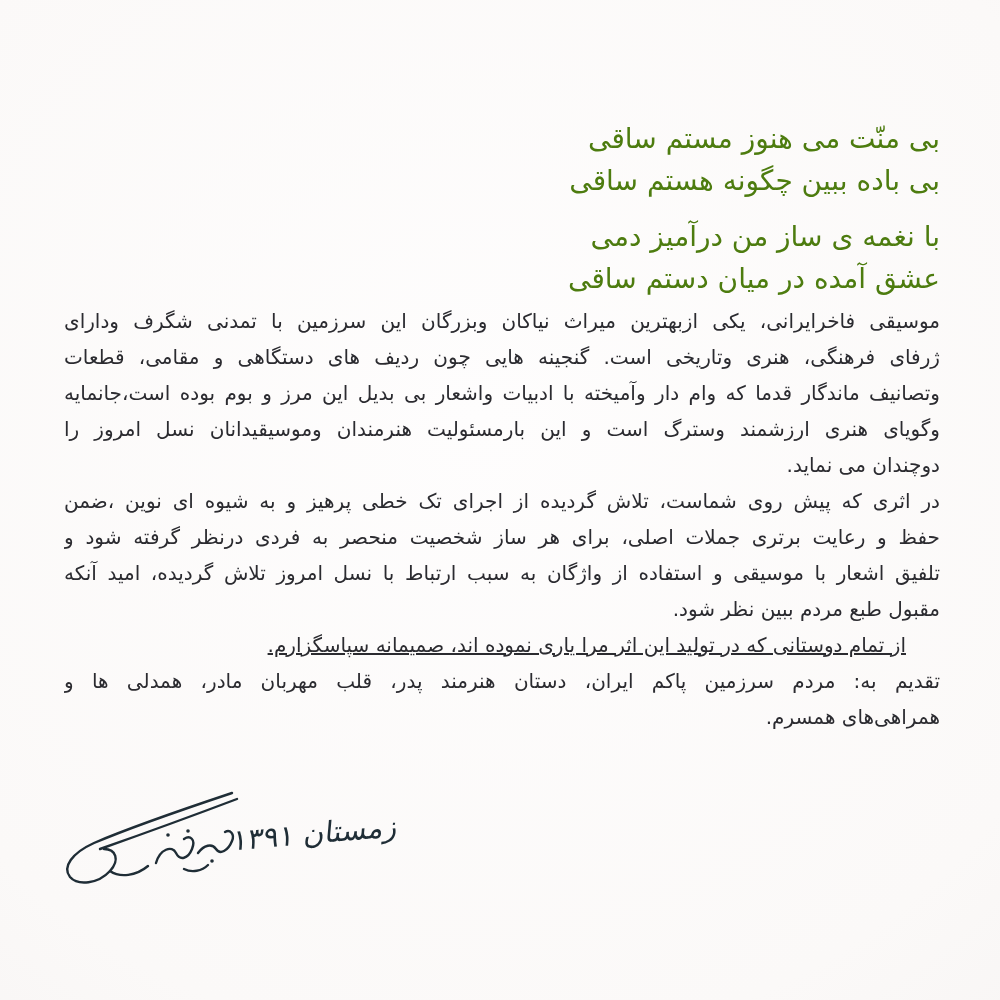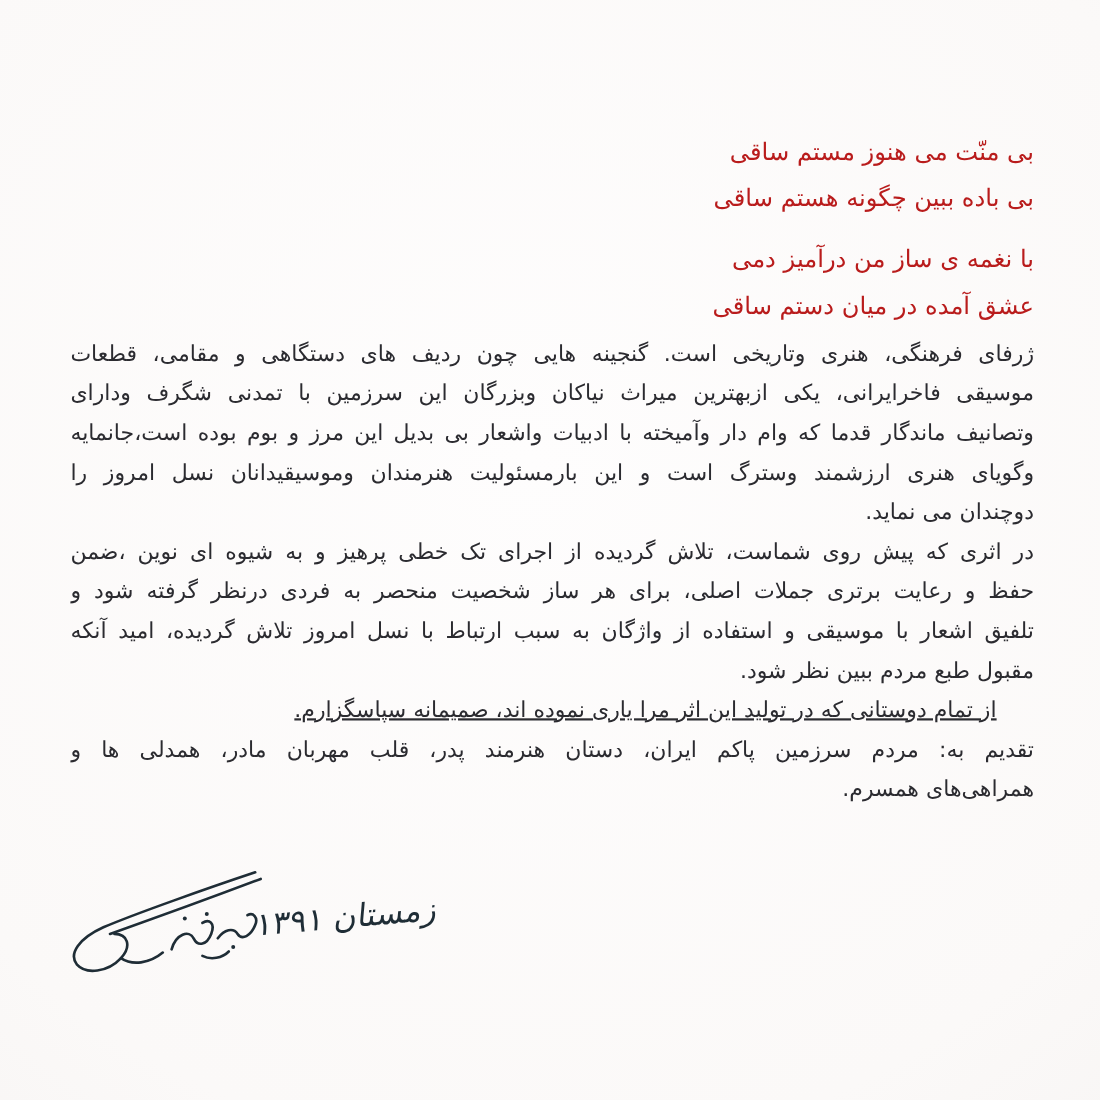--- a/index.html
+++ b/index.html
@@ -19,22 +19,22 @@
     position: absolute;
     inset: 0;
   }
   
   .poem {
     position: absolute;
     top: 118px;
     right: 60px;
     left: 400px;
     text-align: right;
-    color: #b91c1c;
-    font-size: 22px;
+    color: #4d7c0f;
+    font-size: 28px;
     line-height: 42px;
   }
   .poem .couplet { margin-bottom: 14px; }
   .poem .pline { white-space: nowrap; }
 
   
   .bodytext {
     position: absolute;
     top: 303px;
     right: 60px;
@@ -93,22 +93,22 @@
       <div class="pline">بی باده ببین چگونه هستم ساقی</div>
     </div>
     <div class="couplet">
       <div class="pline">با نغمه ی ساز من درآمیز دمی</div>
       <div class="pline">عشق آمده در میان دستم ساقی</div>
     </div>
   </div>
 
   <div class="bodytext">
     <div>
+      <div class="bline">موسیقی فاخرایرانی، یکی ازبهترین میراث نیاکان وبزرگان این سرزمین با تمدنی شگرف ودارای</div>
       <div class="bline">ژرفای فرهنگی، هنری وتاریخی است. گنجینه هایی چون ردیف های دستگاهی و مقامی، قطعات</div>
-      <div class="bline">موسیقی فاخرایرانی، یکی ازبهترین میراث نیاکان وبزرگان این سرزمین با تمدنی شگرف ودارای</div>
       <div class="bline">وتصانیف ماندگار قدما که وام دار وآمیخته با ادبیات واشعار بی بدیل این مرز و بوم بوده است،جانمایه</div>
       <div class="bline">وگویای هنری ارزشمند وسترگ است و این بارمسئولیت هنرمندان وموسیقیدانان نسل امروز را</div>
       <div class="bline last">دوچندان می نماید.</div>
     </div>
     <div>
       <div class="bline">در اثری که پیش روی شماست، تلاش گردیده از اجرای تک خطی پرهیز و به شیوه ای نوین ،ضمن</div>
       <div class="bline">حفظ و رعایت برتری جملات اصلی، برای هر ساز شخصیت منحصر به فردی درنظر گرفته شود و</div>
       <div class="bline">تلفیق اشعار با موسیقی و استفاده از واژگان به سبب ارتباط با نسل امروز تلاش گردیده، امید آنکه</div>
       <div class="bline last">مقبول طبع مردم ببین نظر شود.</div>
     </div>

